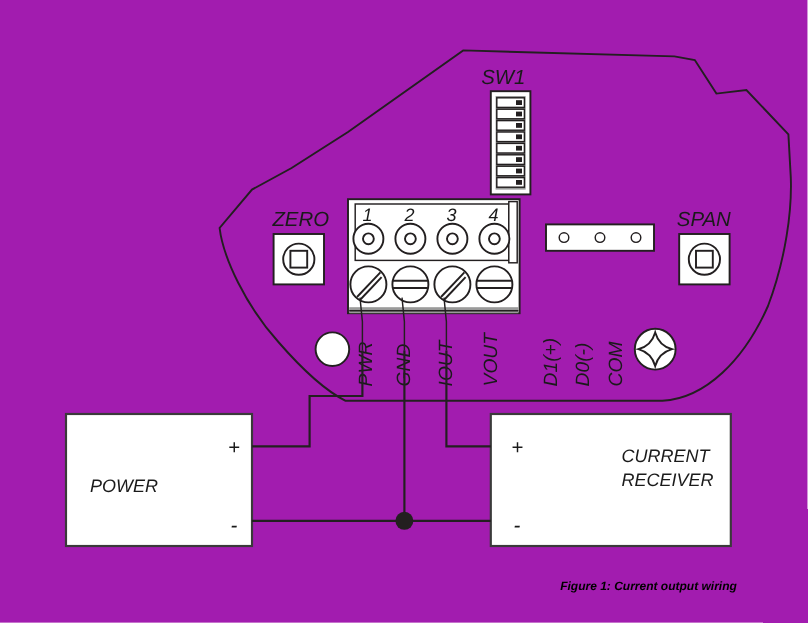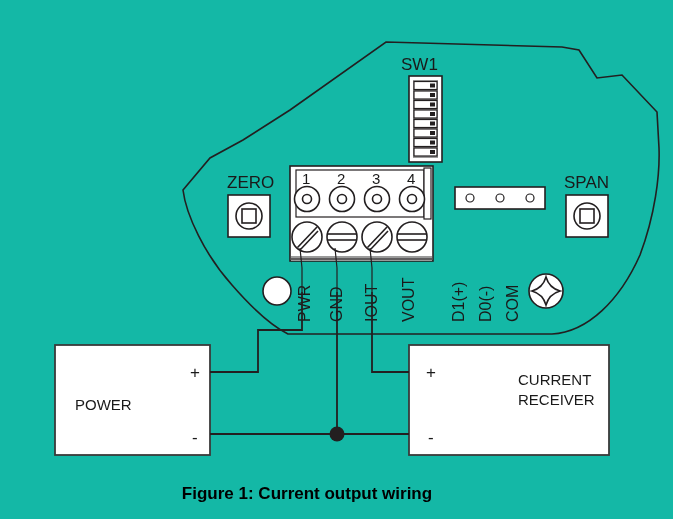--- a/index.html
+++ b/index.html
@@ -4,23 +4,24 @@
 <style>
   html, body {
     margin: 0;
     padding: 0;
     background: #ffffff;
   }
   #page {
     position: relative;
     width: 673px;
     height: 519px;
-    background: #14b8a6;
+    background: #a21caf;
     font-family: "Liberation Sans", sans-serif;
     overflow: hidden;
+    font-style: italic;
   }
   #diagram-svg {
     position: absolute;
     left: 0;
     top: 0;
     width: 673px;
     height: 519px;
   }
   .dl-text {
     font-family: "Liberation Sans", sans-serif;
@@ -42,23 +43,23 @@
     font-size: 15px;
   }
   .lbl-sign {
     font-size: 17px;
   }
   .caption {
     position: absolute;
     left: 0;
     top: 484px;
     width: 614px;
-    text-align: center;
+    text-align: right;
     font-family: "Liberation Sans", sans-serif;
-    font-size: 17px;
+    font-size: 10px;
     font-weight: bold;
     color: #000000;
   }
   .stroke-thin {
     fill: none;
     stroke: #231f20;
     stroke-width: 1.2;
   }
   .stroke-med {
     fill: none;

